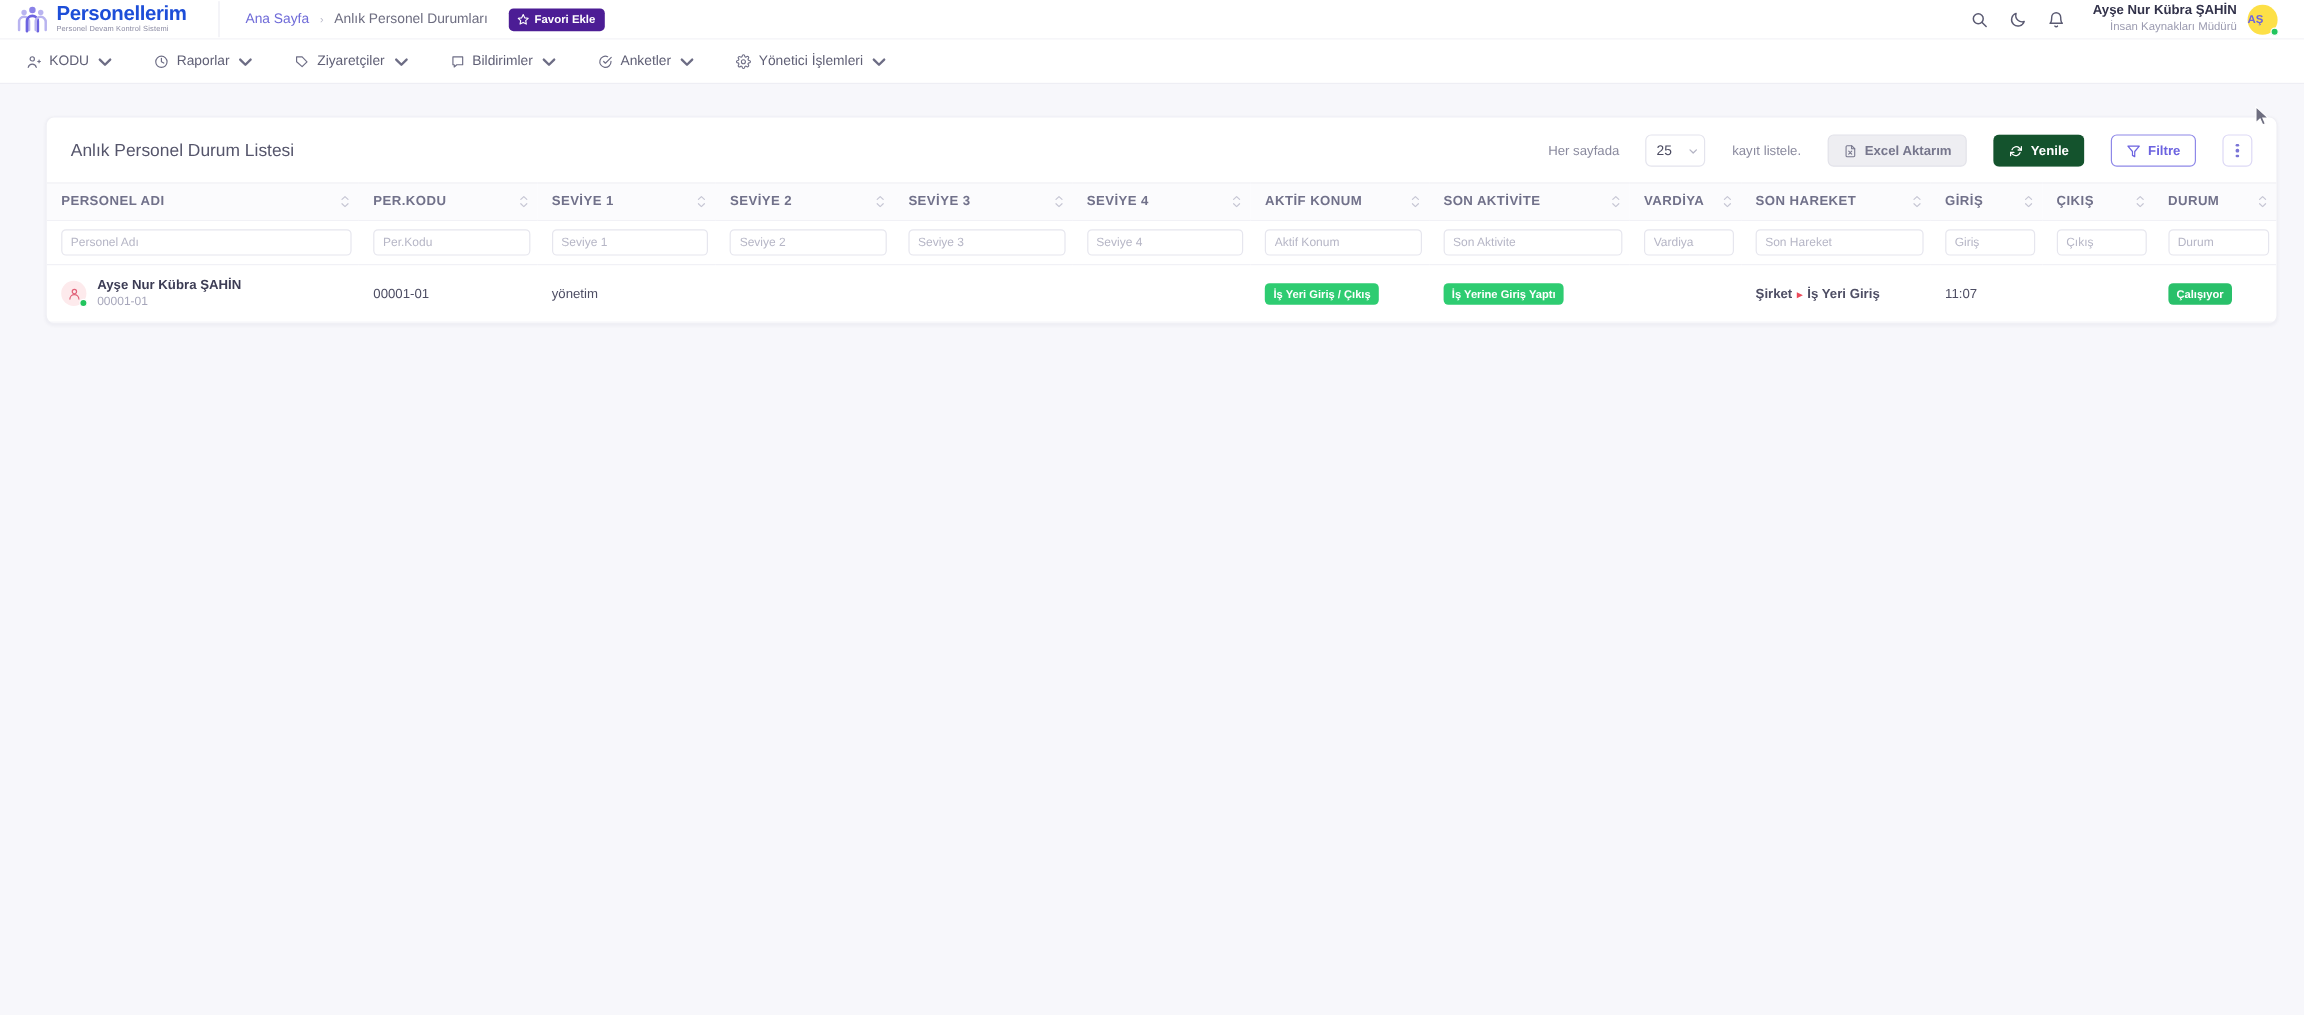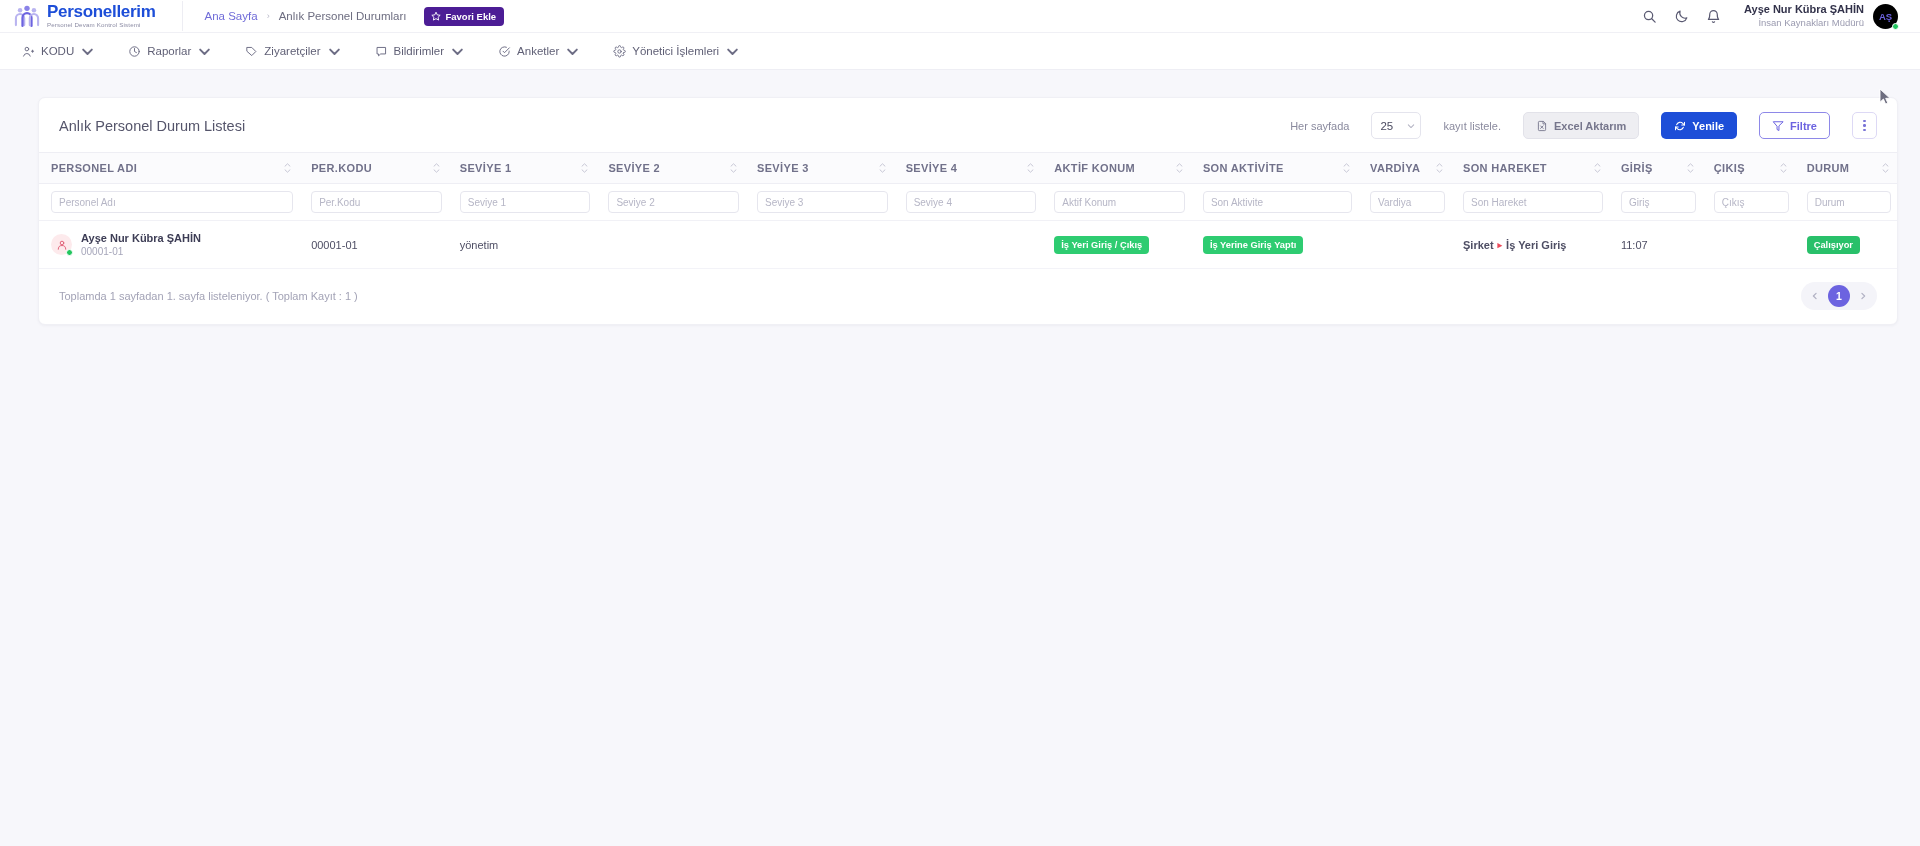--- a/index.html
+++ b/index.html
@@ -54,23 +54,23 @@
   .tb-icon {
     width: 15px; height: 15px; color: #5a5a72;
     cursor: pointer; display: block;
   }
   .user-block { display: flex; align-items: center; gap: 9px; margin-left: 6px; }
   .user-names { text-align: right; line-height: 1.25; }
   .user-name { font-size: 11px; font-weight: 700; color: #32324a; display: block; }
   .user-role { font-size: 9.5px; color: #9b9bb0; display: block; }
   .avatar-top {
     position: relative; width: 25px; height: 25px; border-radius: 50%;
-    background: #000000; color: #6c63e0;
+    background: #fde047; color: #6c63e0;
     font-size: 9.5px; font-weight: 700;
-    display: flex; align-items: center; justify-content: center;
+    display: flex; align-items: center; 
     cursor: pointer;
   }
   .avatar-top .dot {
     position: absolute; right: -1px; bottom: -1px;
     width: 7px; height: 7px; border-radius: 50%;
     background: #22c55e; border: 1.5px solid #fff;
   }
 
   
   .navbar {
@@ -120,21 +120,21 @@
     width: 8px; height: 8px; color: #b4b4c4;
   }
   .btn {
     height: 27px; border-radius: 5px;
     display: inline-flex; align-items: center; gap: 6px;
     padding: 0 12px; font-size: 11px; font-weight: 600;
     cursor: pointer; white-space: nowrap; border: 1px solid transparent;
   }
   .btn svg { width: 12px; height: 12px; flex: 0 0 auto; }
   .btn-excel { background: #eeeef2; border-color: #e2e2e9; color: #76768c; }
-  .btn-refresh { background: #1d4ed8; color: #fff; }
+  .btn-refresh { background: #14532d; color: #fff; }
   .btn-filter { background: #fff; border-color: #8e88e8; color: #6c63e0; }
   .btn-kebab {
     width: 25px; height: 27px; border-radius: 5px;
     border: 1px solid #ddd9f5; background: #fff;
     display: flex; align-items: center; justify-content: center;
     cursor: pointer;
   }
   .kebab-dots { display: flex; flex-direction: column; gap: 2px; }
   .kebab-dots i { width: 2.5px; height: 2.5px; border-radius: 50%; background: #7a74d6; display: block; }
 
@@ -619,34 +619,18 @@
                 <span>İş Yeri Giriş</span>
               </span>
             </td>
             <td>11:07</td>
             <td></td>
             <td><span class="badge badge-status">Çalışıyor</span></td>
           </tr>
         </tbody>
     </table>
 
-    <div class="card-foot">
-      <span class="foot-txt">Toplamda 1 sayfadan 1. sayfa listeleniyor. ( Toplam Kayıt : 1 )</span>
-      <div class="pager">
-        <div class="pg-btn">
-          <svg viewBox="0 0 12 12" fill="none" stroke="currentColor" stroke-width="1.9" stroke-linecap="round" stroke-linejoin="round">
-              <polyline points="7.6,2 3.6,6 7.6,10"></polyline>
-            </svg>
-        </div>
-        <div class="pg-num">1</div>
-        <div class="pg-btn">
-          <svg viewBox="0 0 12 12" fill="none" stroke="currentColor" stroke-width="1.9" stroke-linecap="round" stroke-linejoin="round">
-              <polyline points="4.4,2 8.4,6 4.4,10"></polyline>
-            </svg>
-        </div>
-      </div>
-    </div>
   </div>
 </div>
 
 <svg class="cursor-arrow" viewBox="0 0 12 18">
   <path d="M1 1 L1 14.2 L4.4 11 L6.6 16 L8.8 15.1 L6.7 10.3 L11 10.3 Z" fill="#6e6e80" stroke="#ffffff" stroke-width="0.9"></path>
 </svg>
 
 </body></html>

